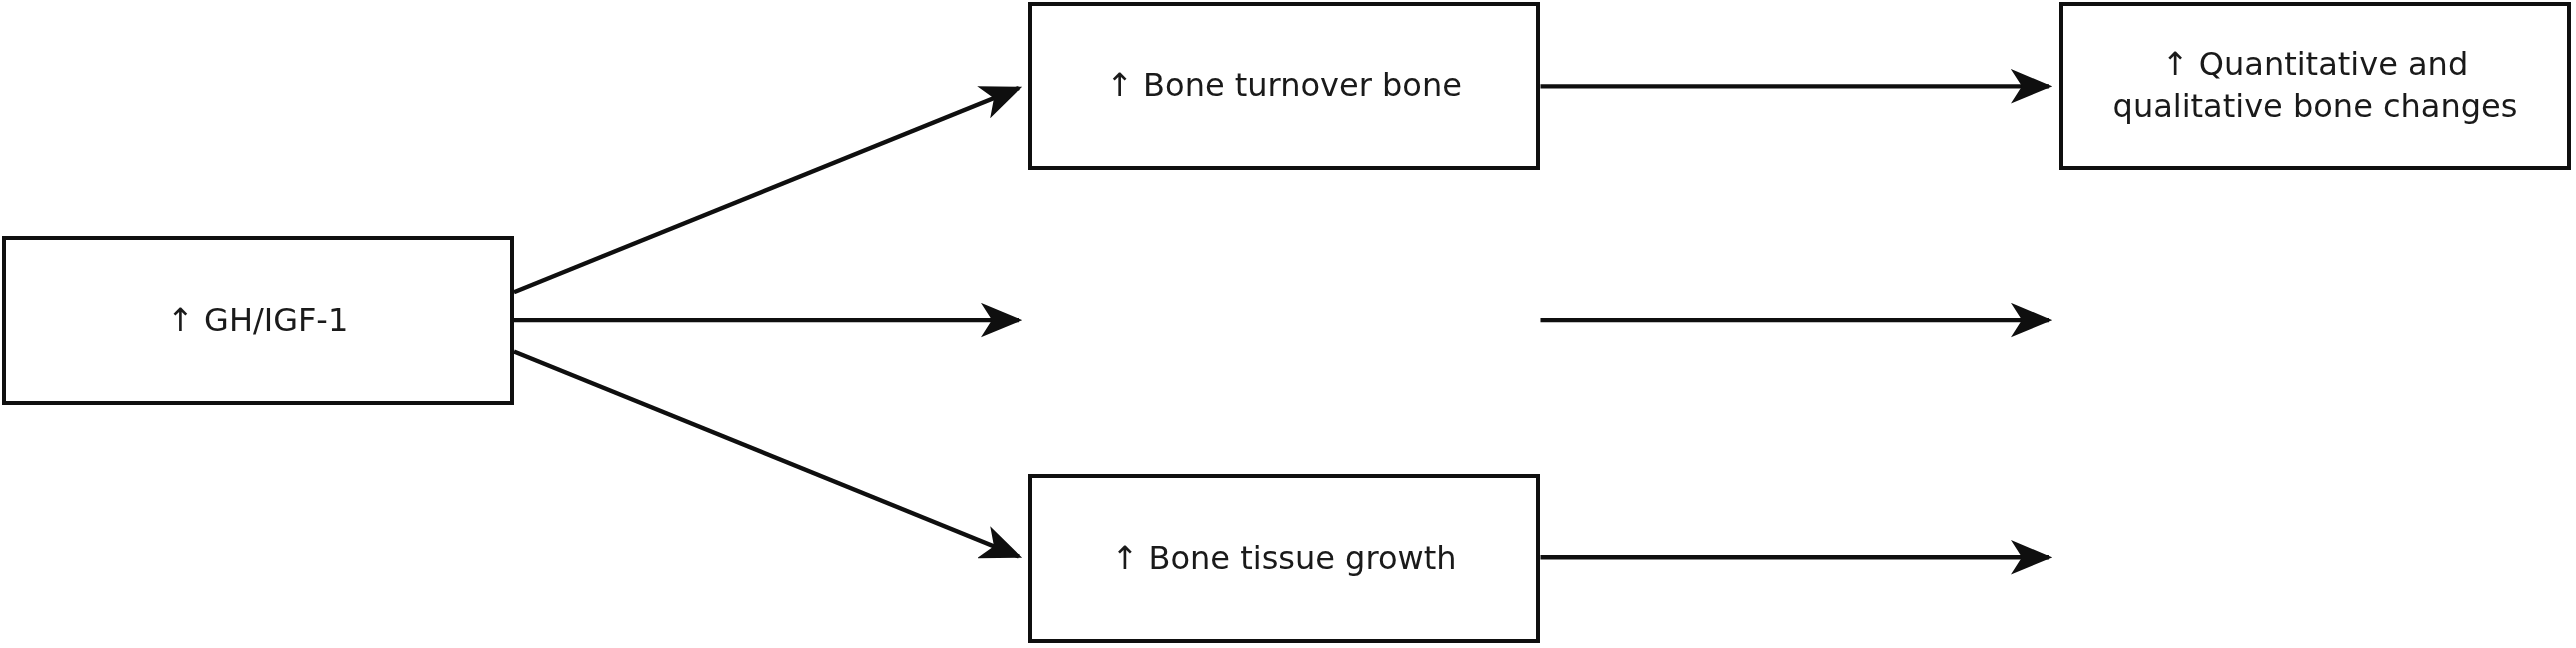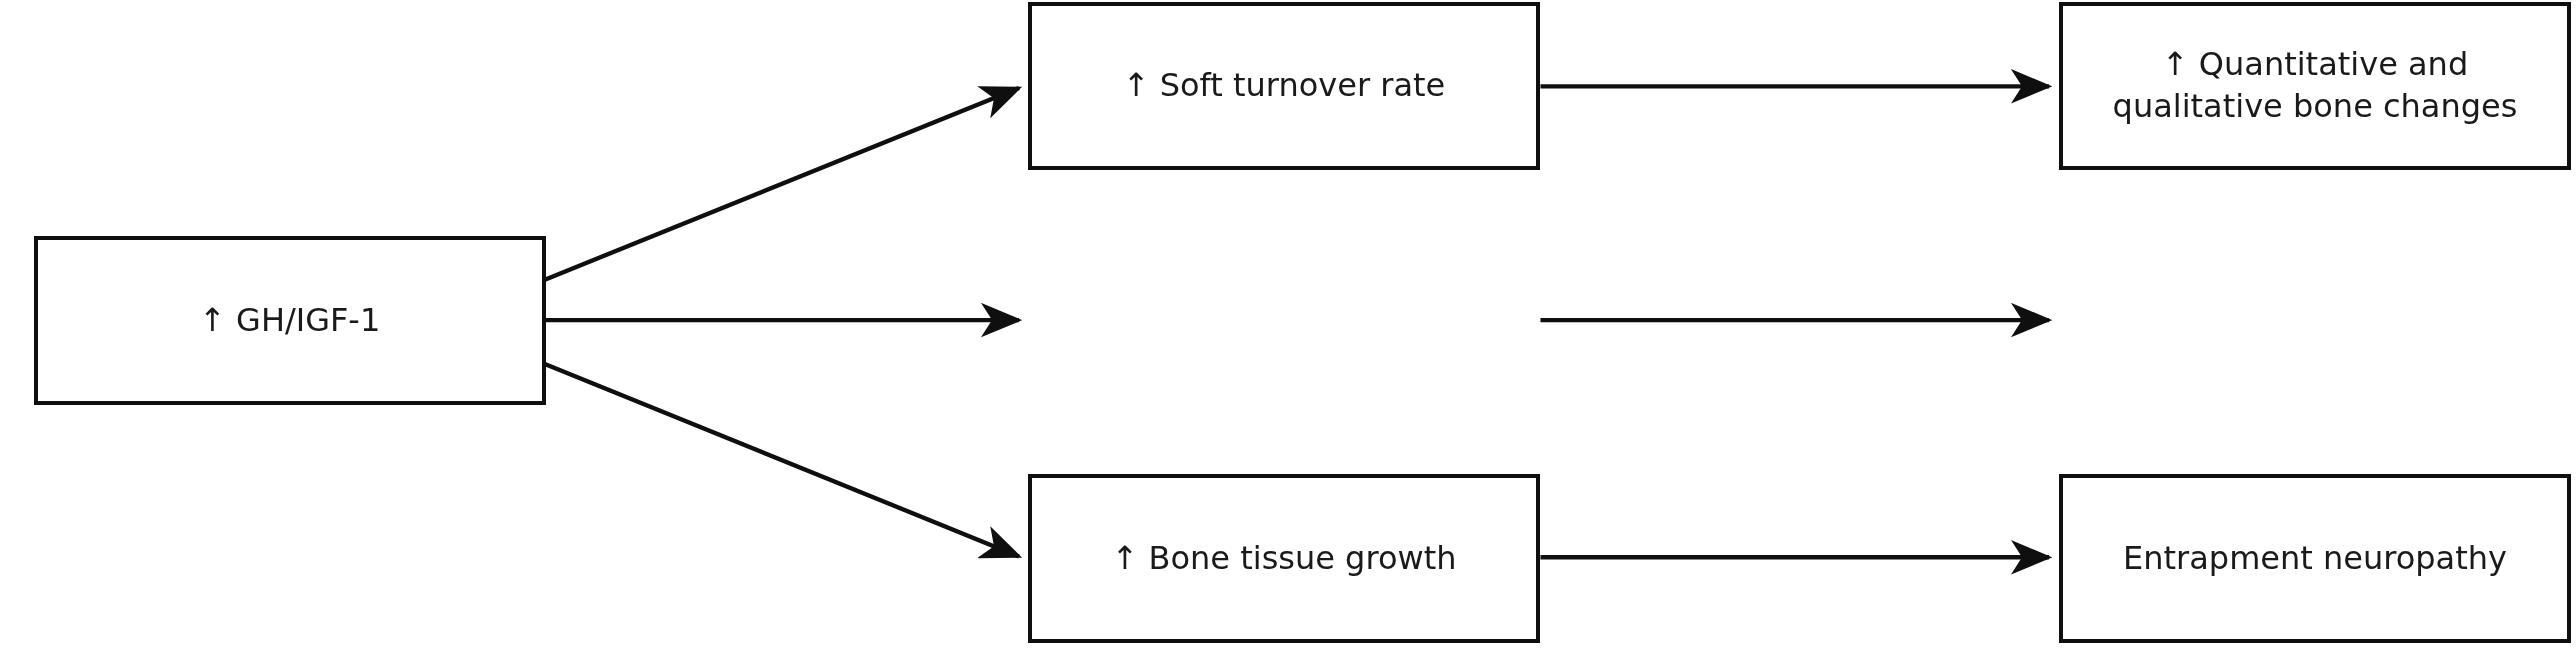--- a/index.html
+++ b/index.html
@@ -36,21 +36,21 @@
   .node-label {
     font-size: 32px;
     font-weight: 400;
     color: #1a1a1a;
     line-height: 1.3;
     white-space: pre-line;
     letter-spacing: 0px;
     padding: 0 12.2px;
   }
   
-  .node-source       { left: 1.7px;    top: 236px; width: 512px; height: 169px; margin-left: 32px; }
+  .node-source       { left: 1.7px;    top: 236px; width: 512px; height: 169px; }
   .node-mid-top      { left: 1028px; top: 1.7px;   width: 512px; height: 168px; }
   .node-mid-center   { left: 1028px; top: 236px; width: 512px; height: 169px; }
   .node-mid-bottom   { left: 1028px; top: 474px; width: 512px; height: 169px; }
   .node-right-top    { left: 2059px; top: 1.7px;   width: 512px; height: 168px; }
   .node-right-center { left: 2059px; top: 236px; width: 512px; height: 169px; }
   .node-right-bottom { left: 2059px; top: 474px; width: 512px; height: 169px; }
 </style>
 </head>
 <body>
 
@@ -70,32 +70,29 @@
       <line x1="1766" y1="367" x2="2349" y2="367" marker-end="url(#arrowhead)"></line>
       <line x1="1766" y1="639" x2="2349" y2="639" marker-end="url(#arrowhead)"></line>
     </g>
   </svg>
 
   <div class="node node-source">
     <span class="node-label">↑ GH/IGF-1</span>
   </div>
 
   <div class="node node-mid-top">
-    <span class="node-label">↑ Soft turnover rate</span>
+    <span class="node-label">↑ Bone turnover bone</span>
   </div>
 
 
   <div class="node node-mid-bottom">
     <span class="node-label">↑ Bone tissue growth</span>
   </div>
 
   <div class="node node-right-top">
     <span class="node-label">↑ Quantitative and
 qualitative bone changes</span>
   </div>
 
 
-  <div class="node node-right-bottom">
-    <span class="node-label">Entrapment neuropathy</span>
-  </div>
 
 </div>
 
 
 </body></html>

